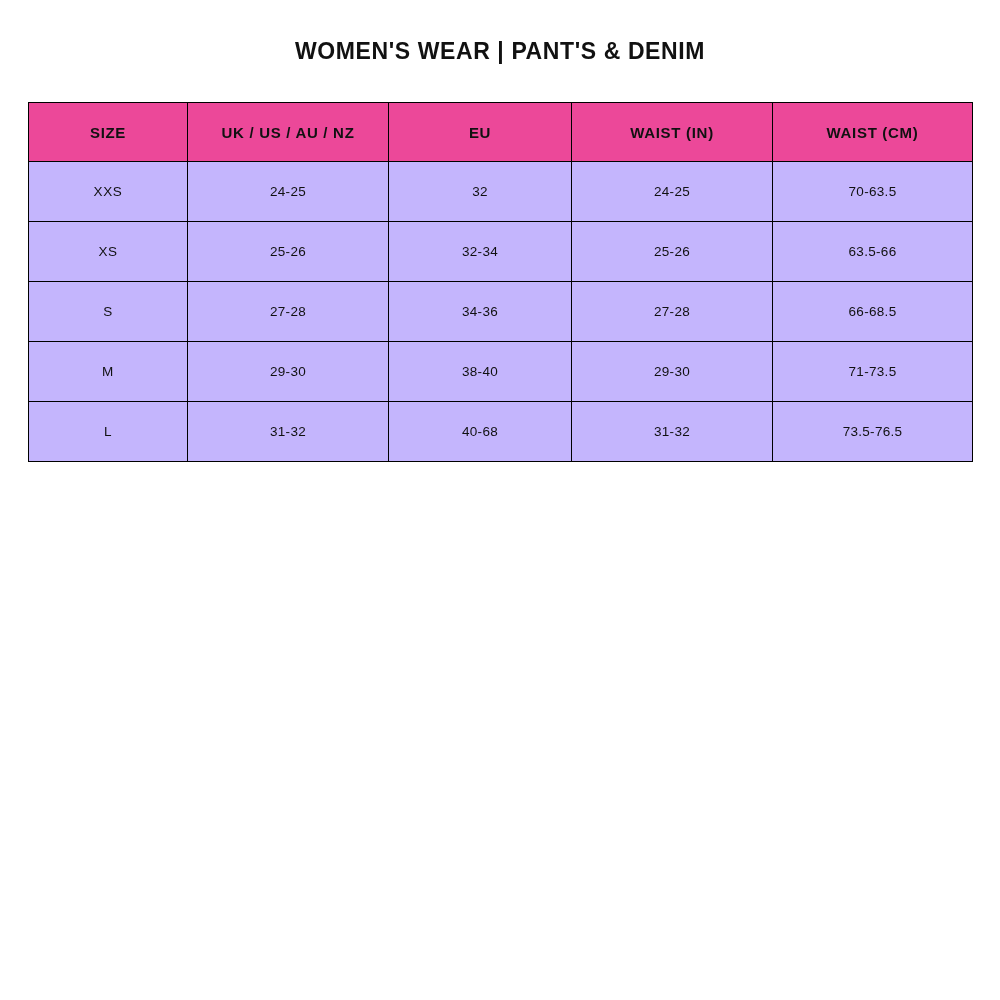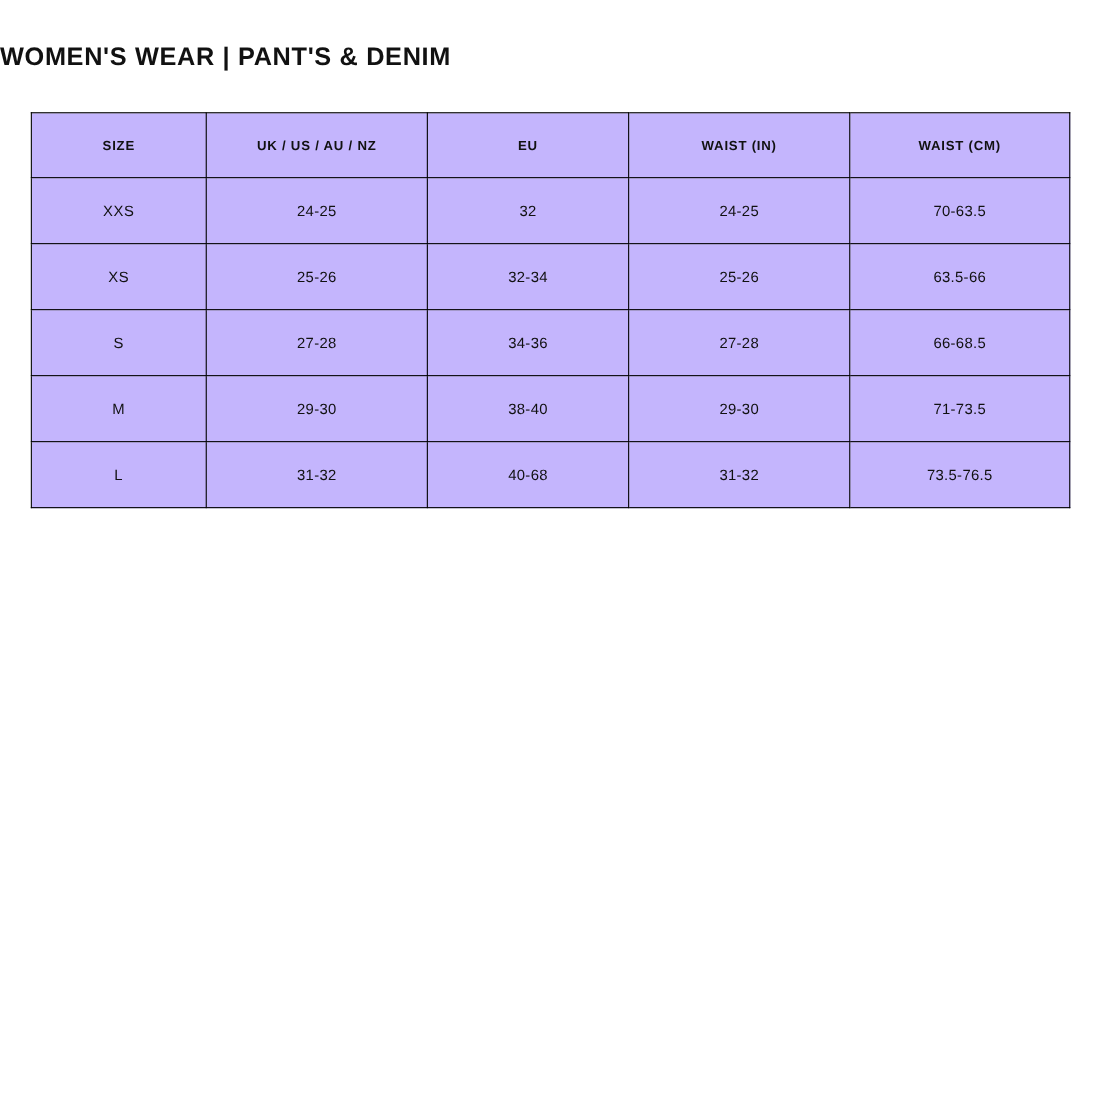--- a/index.html
+++ b/index.html
@@ -18,20 +18,21 @@
     position: relative;
     width: 1000px;
     height: 1000px;
     box-sizing: border-box;
   }
   .chart-title {
     position: absolute;
     top: 38px;
     left: 0;
     width: 1000px;
+    text-align: center;
     font-size: 23px;
     font-weight: 700;
     letter-spacing: 0.6px;
     color: #111111;
   }
   .table-wrap {
     position: absolute;
     top: 102px;
     left: 28px;
     width: 944px;
@@ -43,25 +44,25 @@
   }
   table.size-table th,
   table.size-table td {
     border: 1px solid #000000;
     text-align: center;
     vertical-align: middle;
     font-size: 13.5px;
     color: #111111;
   }
   table.size-table thead th {
-    background: #c4b5fd;
+    background: #ec4899;
     height: 56px;
     font-weight: 700;
     letter-spacing: 0.7px;
-    font-size: 12px;
+    font-size: 15px;
   }
   table.size-table tbody td {
     height: 57px;
     font-weight: 400;
     background: #c4b5fd;
     letter-spacing: 0.3px;
   }
   table.size-table tbody td.size-cell {
     font-weight: 400;
     letter-spacing: 0.6px;

